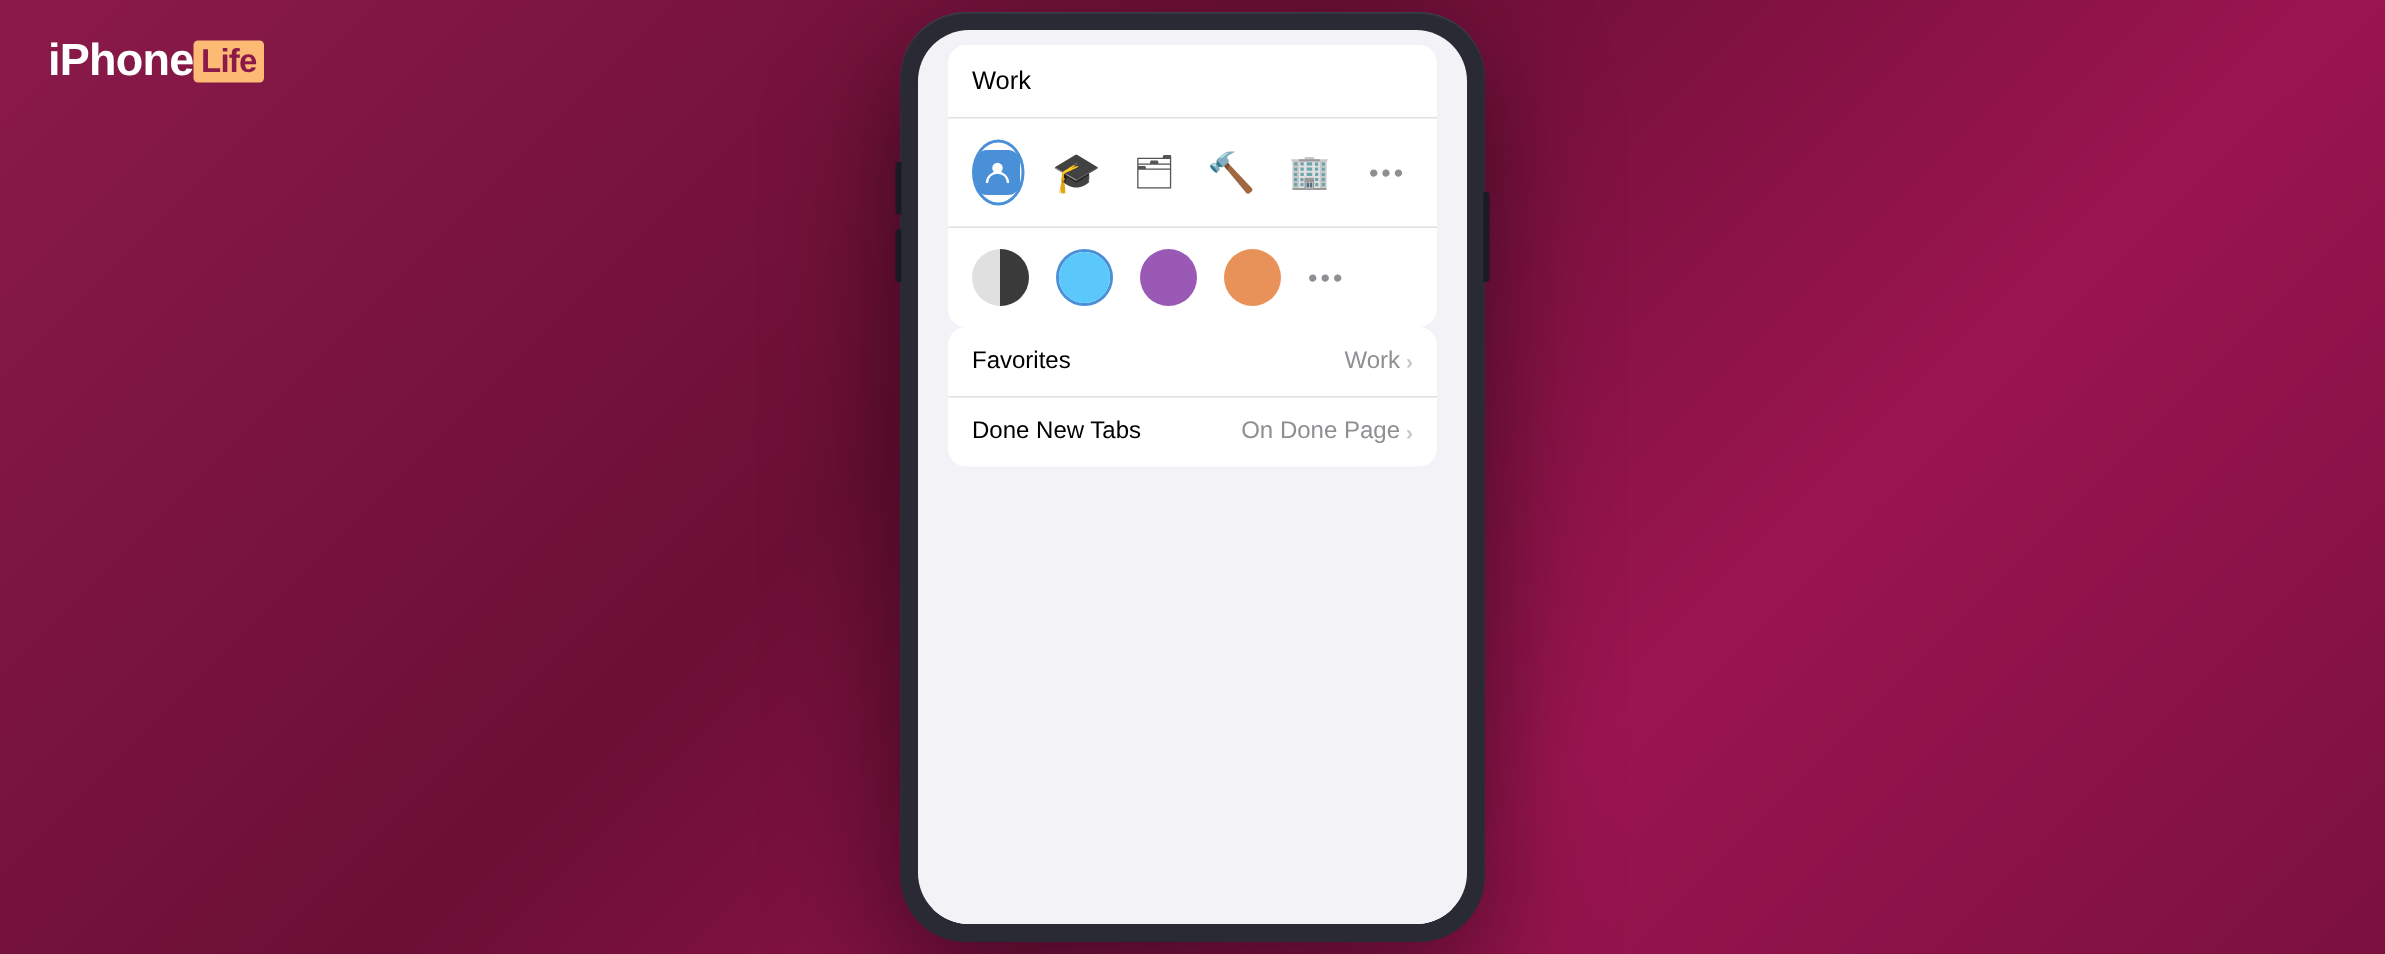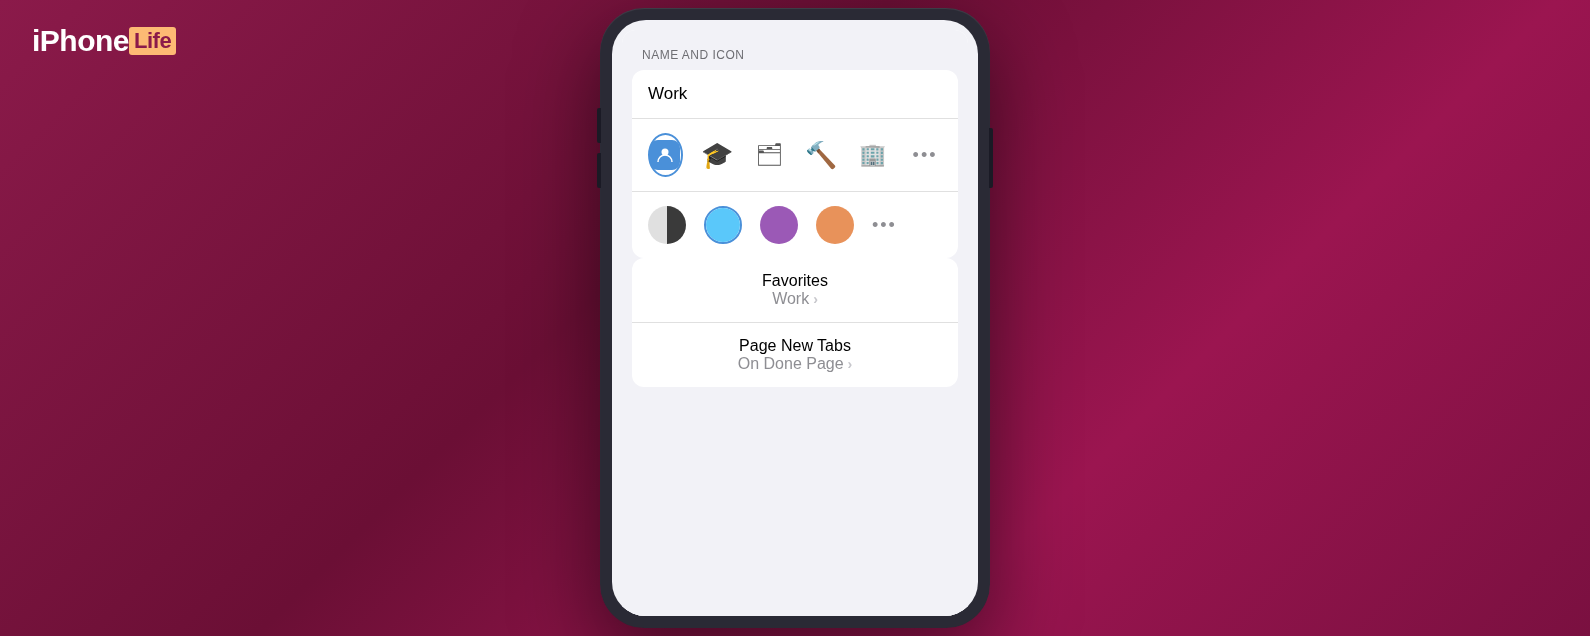--- a/index.html
+++ b/index.html
@@ -251,23 +251,23 @@
     .settings-card {
       background: white;
       margin: 0 10px;
       border-radius: 12px;
       overflow: hidden;
     }
 
     .settings-row {
       display: flex;
       align-items: center;
+      justify-content: space-between;
       padding: 14px 16px;
       cursor: pointer;
-      flex-direction: column;
     }
 
     .settings-row + .settings-row {
       border-top: 0.5px solid #e0e0e0;
     }
 
     .settings-row-label {
       font-size: 16px;
       color: #000;
     }
@@ -299,21 +299,20 @@
   <div class="phone-side-button-left-vol1"></div>
   <div class="phone-side-button-left-vol2"></div>
 
   <div class="phone-inner">
     <div class="safari-modal">
       <div class="modal-sheet">
 
 
         <div class="modal-content">
 
-          <div class="section-label">NAME AND ICON</div>
 
           <div class="card">
 
             <div class="name-input-row">
               <input class="name-input" type="text" value="Work" style="">
             </div>
 
             <div class="icons-row">
 
               <div class="icon-item selected">
@@ -375,21 +374,21 @@
 
             <div class="settings-row">
               <span class="settings-row-label">Favorites</span>
               <div class="settings-row-value">
                 <span>Work</span>
                 <span class="chevron">›</span>
               </div>
             </div>
 
             <div class="settings-row">
-              <span class="settings-row-label">Page New Tabs</span>
+              <span class="settings-row-label">Done New Tabs</span>
               <div class="settings-row-value">
                 <span>On Done Page</span>
                 <span class="chevron">›</span>
               </div>
             </div>
           </div>
 
         </div>
       </div>
     </div>

